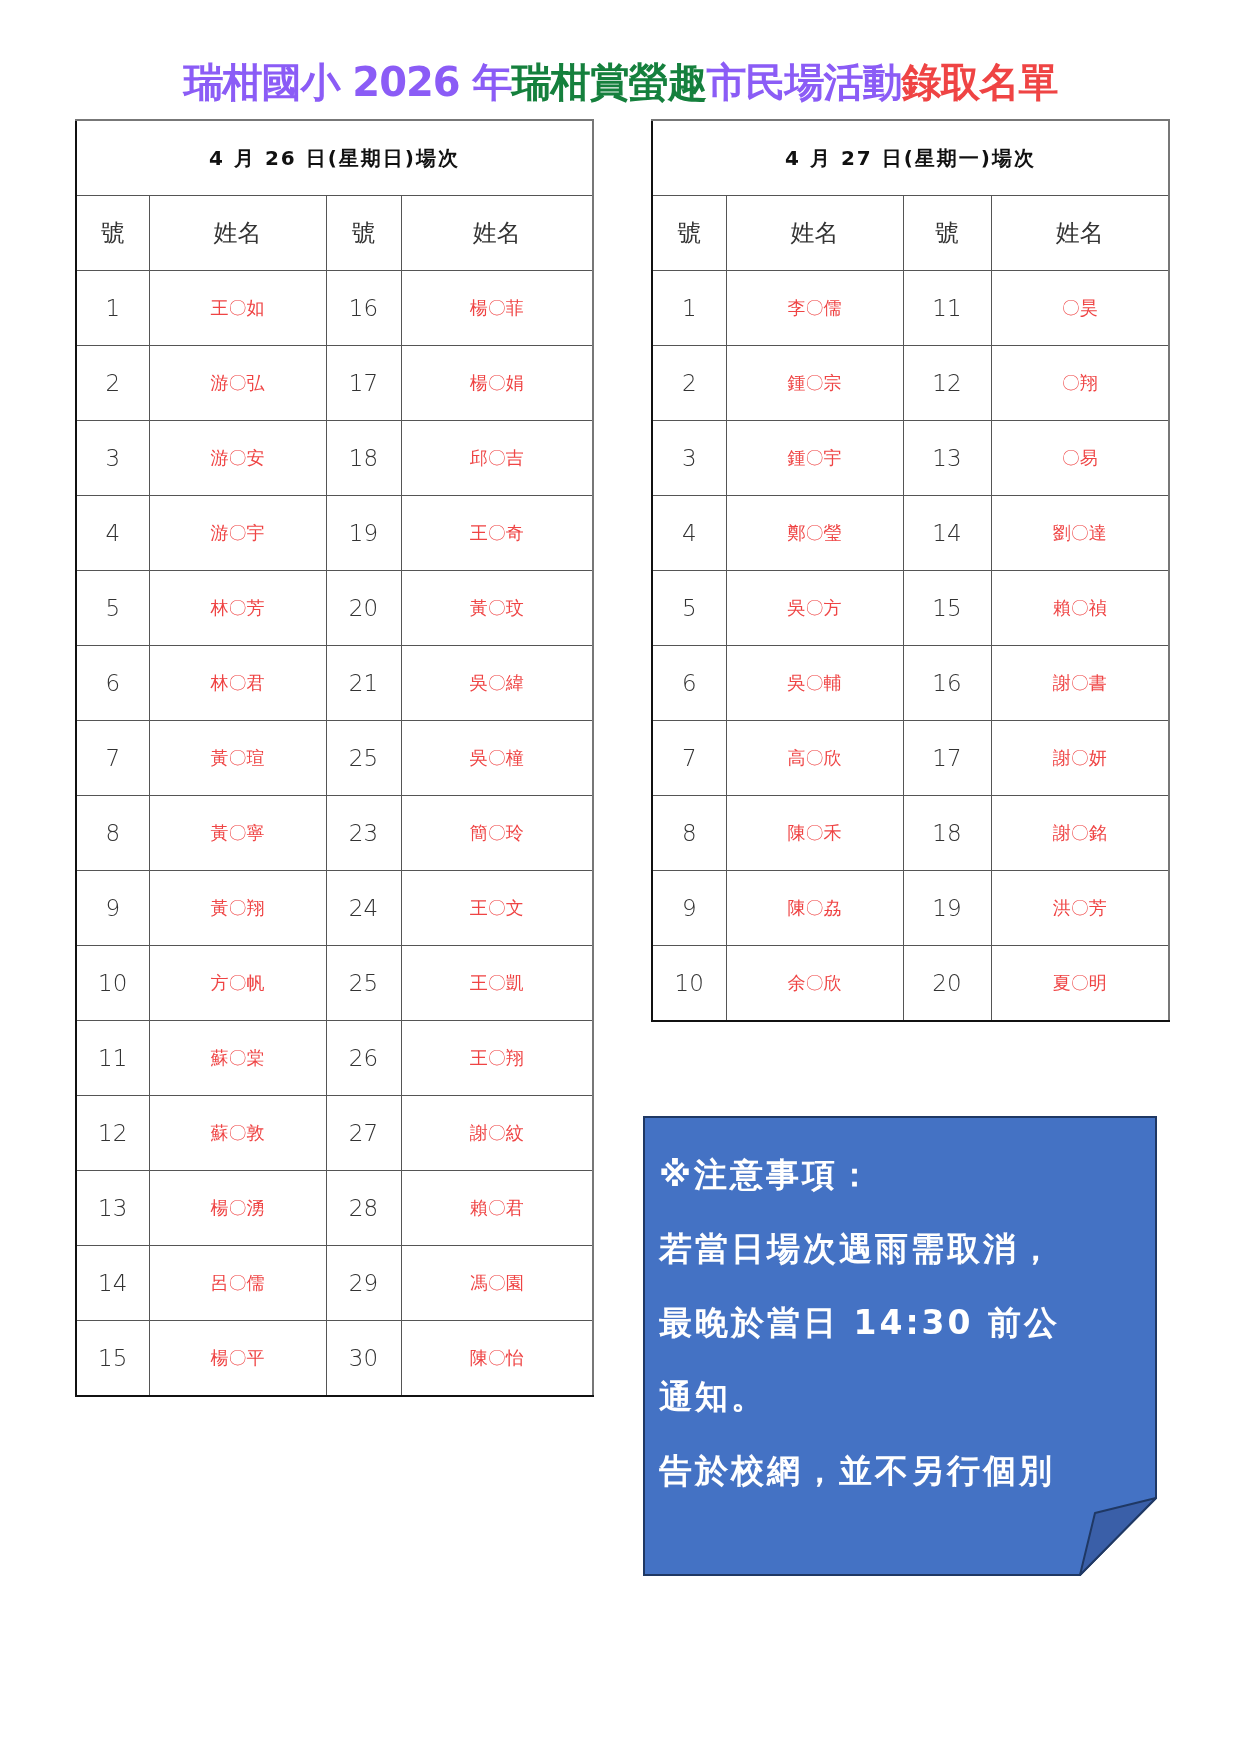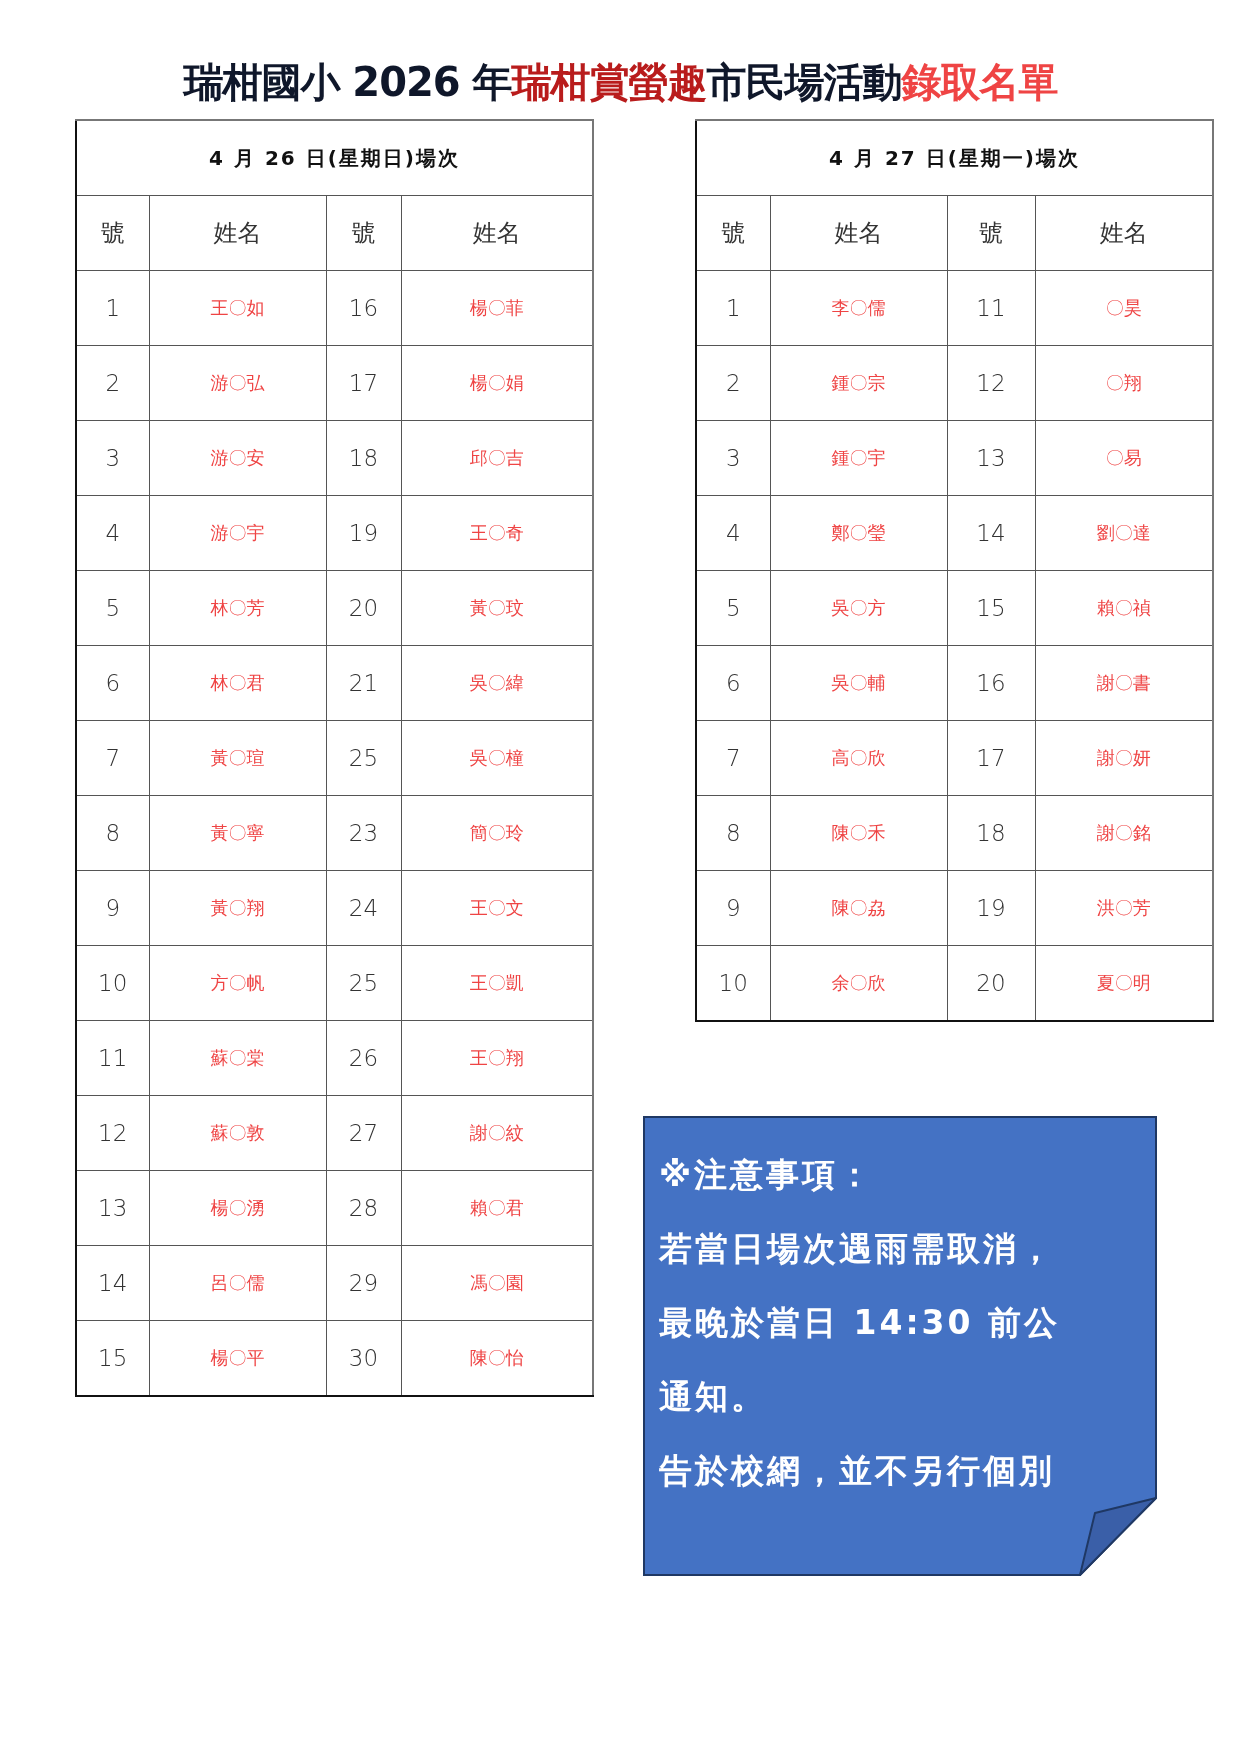--- a/index.html
+++ b/index.html
@@ -5,42 +5,42 @@
     html, body { margin: 0; padding: 0; background: #ffffff; }
     body {
       width: 1241px; height: 1755px; position: relative; overflow: hidden;
       font-family: "DejaVu Sans", "Liberation Sans", sans-serif; color: #222;
     }
     .title {
       position: absolute; left: 0; top: 52px; width: 1241px; text-align: center;
       font-size: 40px; line-height: 60px; font-weight: bold; color: #111;
       white-space: nowrap; letter-spacing: -1px;
     }
-    .title .t-orange { color: #b91c1c; }
+    .title .t-orange { color: #15803d; }
     .title .t-blue { color: #ef4444; }
-    .title .t-black { color: #0f172a; }
+    .title .t-black { color: #8b5cf6; }
 
     table.roster {
       position: absolute; border-collapse: collapse; table-layout: fixed;
       border-left: 2px solid #111; border-right: 2px solid #777;
       border-top: 2px solid #777; border-bottom: 2px solid #111;
     }
     table.roster td, table.roster th {
       border: 1.5px solid #555; text-align: center; vertical-align: middle;
       height: 74px; padding: 0; font-weight: normal;
     }
     table.roster th.session-title {
       font-size: 20px; font-weight: bold; letter-spacing: 2px; color: #111;
       font-family: "DejaVu Sans", sans-serif;
     }
     table.roster th.col-head { font-size: 24px; color: #333; }
     table.roster td.num { font-size: 23px; color: #333; font-family: "DejaVu Sans", sans-serif; font-weight: 300; }
     table.roster td.name { font-size: 18px; color: #ef4444; }
     #table-left { left: 75px; top: 119px; width: 517px; }
-    #table-right { left: 651px; top: 119px; width: 517px; margin-left: 44px; }
+    #table-right { left: 651px; top: 119px; width: 517px; }
 
     .note {
       position: absolute; left: 643px; top: 1116px; width: 513px; height: 468px;
     }
     .note svg { position: absolute; left: 0; top: 0; }
     .note-text {
       position: absolute; left: 16px; top: 22px; width: 480px;
       color: #ffffff; font-size: 33px; font-weight: bold; line-height: 74px;
       letter-spacing: 3px;
     }

